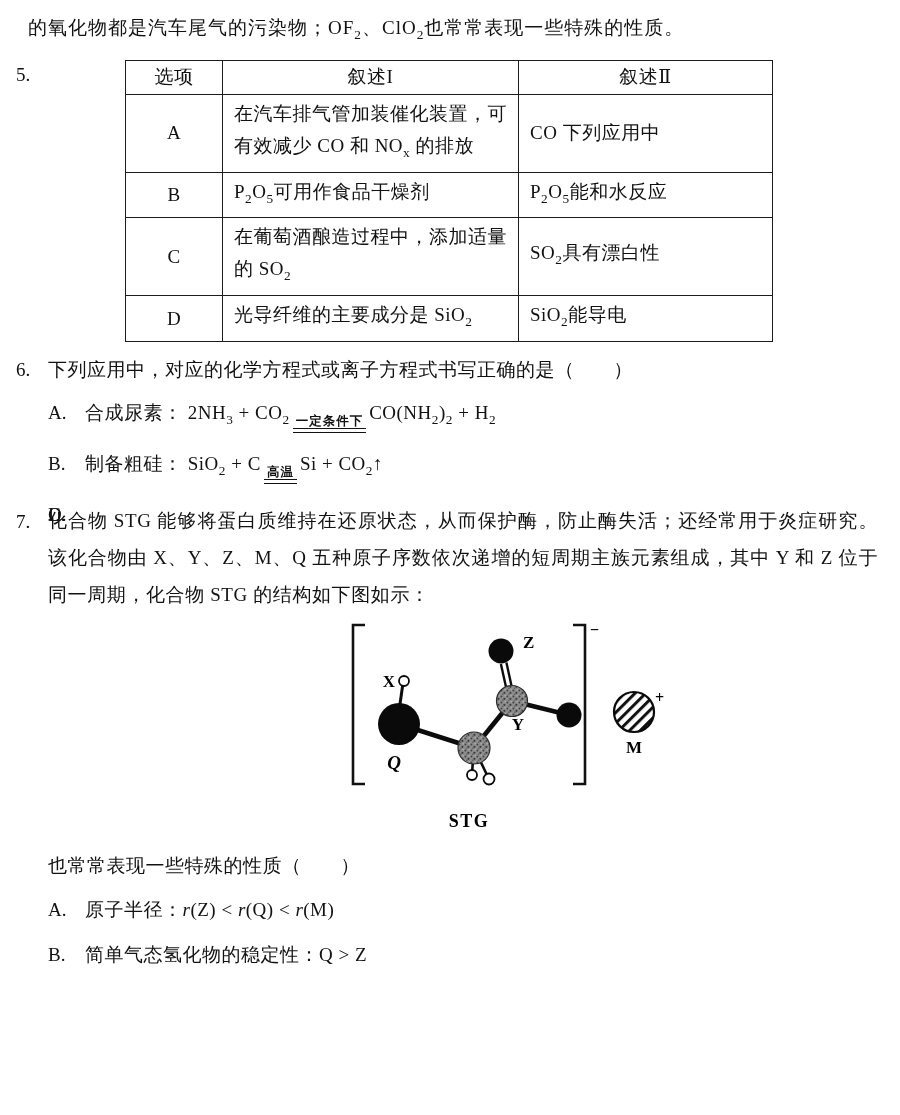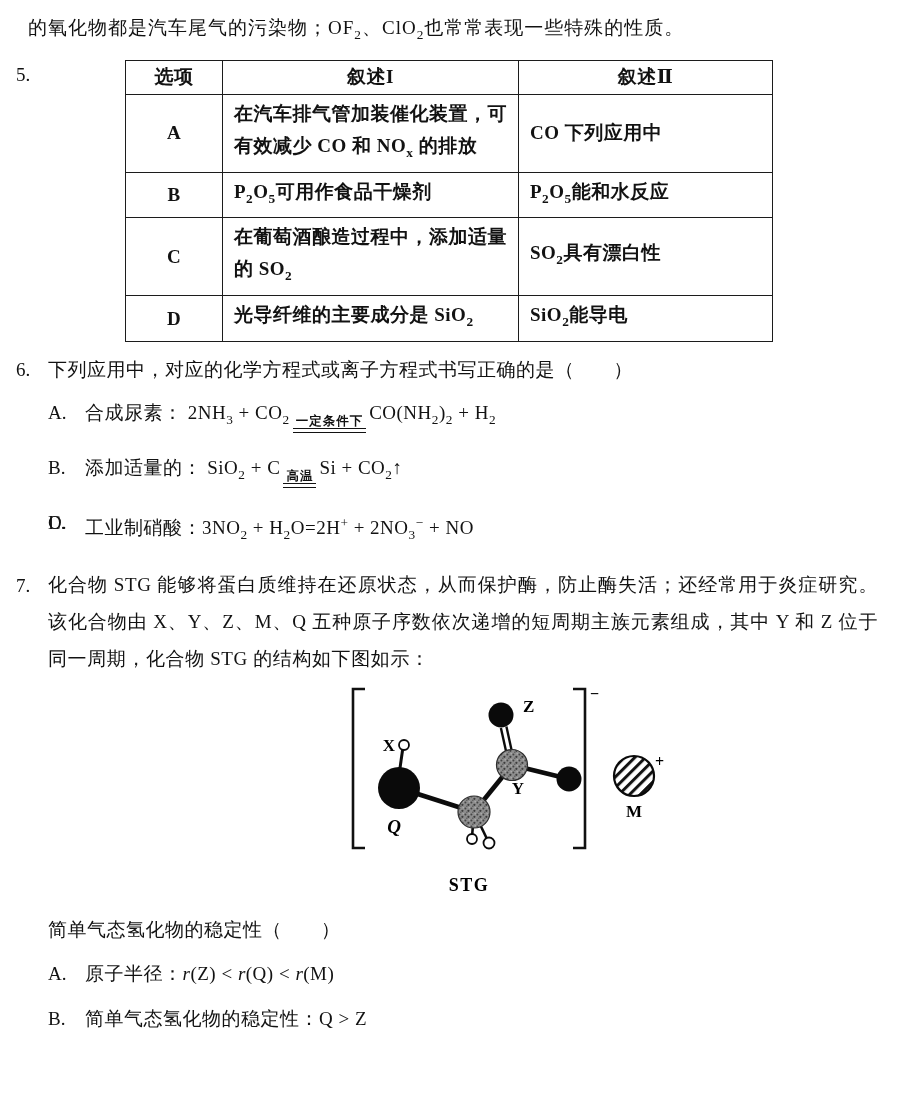--- a/index.html
+++ b/index.html
@@ -14,34 +14,34 @@
   
   .intro { margin-left:28px; line-height:30px; letter-spacing:1px; }
 
   
   .qline { position:relative; padding-left:48px; line-height:32px; letter-spacing:0.5px; }
   .qnum  { position:absolute; left:16px; top:0; letter-spacing:0; }
 
   
   table.stmt { border-collapse:collapse; margin:10px 0 12px 125px; table-layout:fixed; }
   table.stmt th, table.stmt td {
-    border:1.8px solid #1c1c1c; font-size:19px; font-weight:bold;
+    border:1.8px solid #1c1c1c; font-size:19px; font-weight:normal;
     padding:3px 11px; line-height:32px; letter-spacing:0.5px;
   }
   table.stmt th { text-align:center; height:34px; padding:0 6px; }
   td.optcell { text-align:center; }
   .col-opt { width:97px; } .col-s1 { width:296px; } .col-s2 { width:254px; }
 
   
   .opt-line { position:relative; padding-left:85px; margin-top:9px; line-height:35px; letter-spacing:0.5px; white-space:nowrap; }
   .olabel   { position:absolute; left:48px; top:0; letter-spacing:0; }
   sub { font-size:70%; } sup { font-size:70%; }
 
   
-  .cond-eq { display:inline-block; vertical-align:-6px; margin:8px 3px; text-align:center; }
+  .cond-eq { display:inline-block; vertical-align:-6px; margin:0 3px; text-align:center; }
   .cond-eq .txt  { display:block; font-size:12.5px; font-weight:bold; line-height:14px; padding:0 3px; letter-spacing:1px; }
   .cond-eq .line { display:block; height:5px; border-top:1.7px solid #121212; border-bottom:1.7px solid #121212; }
 
   
   .q7para { position:relative; padding-left:48px; padding-right:22px; margin-top:14px;
             line-height:37px; text-align:justify; letter-spacing:0.6px; }
   .q7para .qnum { top:1px; }
 
   
   .diagram { margin:4px 0 0 338px; }
@@ -107,31 +107,30 @@
   </div>
 
   <div class="opt-line">
     <span class="olabel">A.</span>
     <span>合成尿素：</span>
     <span>2NH<sub>3</sub> + CO<sub>2</sub></span><span class="cond-eq"><span class="txt">一定条件下</span><span class="line"></span></span><span>CO(NH<sub>2</sub>)<sub>2</sub> + H<sub>2</sub></span>
   </div>
 
   <div class="opt-line">
     <span class="olabel">B.</span>
-    <span>添加适量的：</span>
+    <span>制备粗硅：</span>
     <span>SiO<sub>2</sub> + C</span><span class="cond-eq"><span class="txt">高温</span><span class="line"></span></span><span>Si + CO<sub>2</sub>↑</span>
   </div>
 
   <div class="opt-line">
     <span class="olabel">C.</span>
   </div>
 
   <div class="opt-line">
     <span class="olabel">D.</span>
-    <span>工业制硝酸：3NO<sub>2</sub> + H<sub>2</sub>O=2H<sup>+</sup> + 2NO<sub>3</sub><sup>−</sup> + NO</span>
   </div>
 
   <div class="q7para">
     <span class="qnum">7.</span>
     <span>化合物 STG 能够将蛋白质维持在还原状态，从而保护酶，防止酶失活；还经常用于炎症研究。该化合物由 X、Y、Z、M、Q 五种原子序数依次递增的短周期主族元素组成，其中 Y 和 Z 位于同一周期，化合物 STG 的结构如下图如示：</span>
   </div>
 
   <div class="diagram">
     <svg width="360" height="222" viewBox="0 0 360 222">
       <defs>
@@ -177,21 +176,21 @@
 
       <circle cx="296" cy="95" r="20" fill="url(#hatch)" stroke="#0a0a0a" stroke-width="2.2"></circle>
       <text x="317" y="86" class="svg-charge">+</text>
       <text x="296" y="136" text-anchor="middle" class="svg-label">M</text>
 
       <text x="131" y="210" text-anchor="middle" class="svg-caption">STG</text>
     </svg>
   </div>
 
   <div class="qline q7question">
-    <span>简单气态氢化物的稳定性（　　）</span>
+    <span>也常常表现一些特殊的性质（　　）</span>
   </div>
 
   <div class="q7opts">
     <div class="opt-line">
       <span class="olabel">A.</span>
       <span>原子半径：<i>r</i>(Z) &lt; <i>r</i>(Q) &lt; <i>r</i>(M)</span>
     </div>
     <div class="opt-line">
       <span class="olabel">B.</span>
       <span>简单气态氢化物的稳定性：Q &gt; Z</span>

